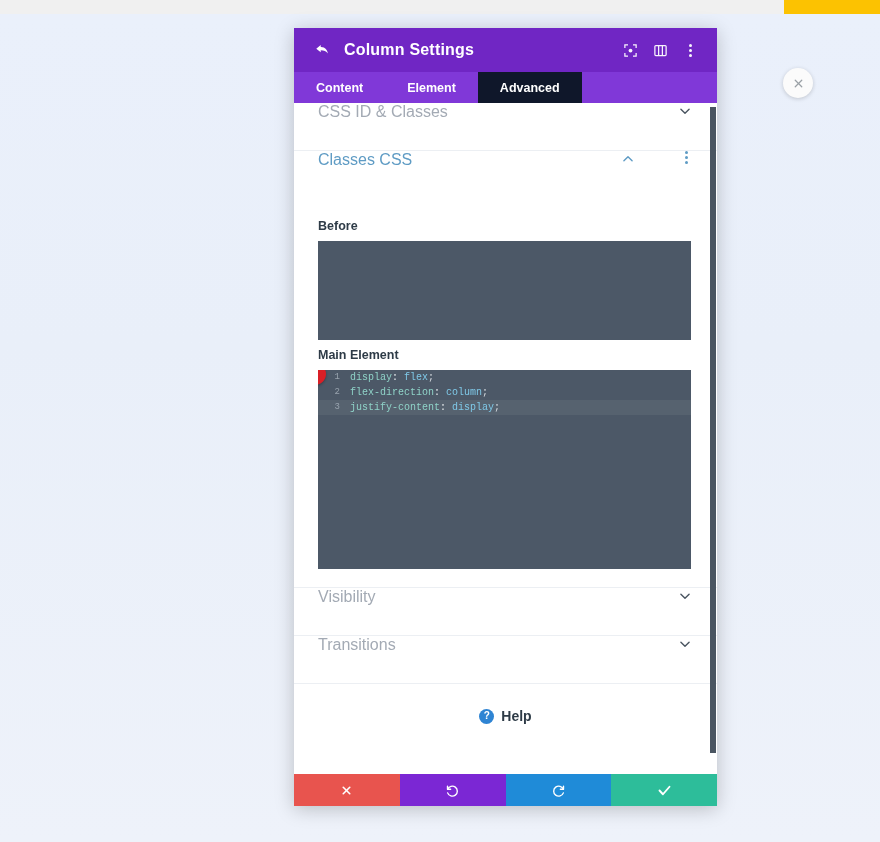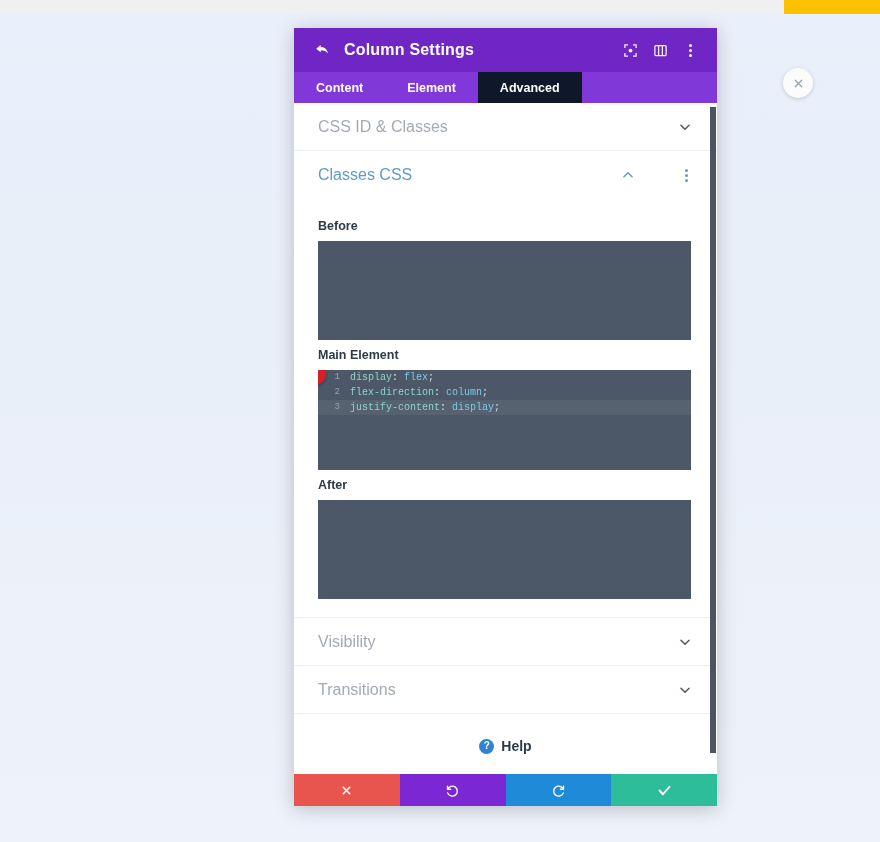--- a/index.html
+++ b/index.html
@@ -147,21 +147,20 @@
     width: 6px; height: 646px;
     background: #4a5561;
     border-radius: 0;
     cursor: pointer;
   }
 
   
   .toggle-row {
     height: 48px;
     display: flex;
-    align-items: center;
     padding: 0 24px;
     border-bottom: 1px solid #eceff3;
     cursor: pointer;
     gap: 35px;
   }
   .toggle-row .toggle-label {
     flex: 1 1 auto;
     font-size: 16px;
     color: #a3aab4;
     font-weight: normal;
@@ -393,21 +392,20 @@
           <span class="gutter">2</span>
           <span class="tok-prop">flex-direction</span><span class="tok-punct">:</span>&nbsp;<span class="tok-val">column</span><span class="tok-semi">;</span>
         </div>
 
         <div class="code-line active">
           <span class="gutter">3</span>
           <span class="tok-prop">justify-content</span><span class="tok-punct">:</span>&nbsp;<span class="tok-val">display</span><span class="tok-semi">;</span>
         </div>
       </div>
 
-      <div class="field-label">After</div>
       <div class="code-box" id="code-after"></div>
     </div>
 
     <div class="toggle-row">
       <span class="toggle-label">Visibility</span>
       <span class="chev">
         <svg width="14" height="14" viewBox="0 0 24 24" fill="none" stroke="currentColor" stroke-width="2.4" stroke-linecap="round" stroke-linejoin="round">
             <polyline points="5 9 12 16 19 9"></polyline>
           </svg>
       </span>

